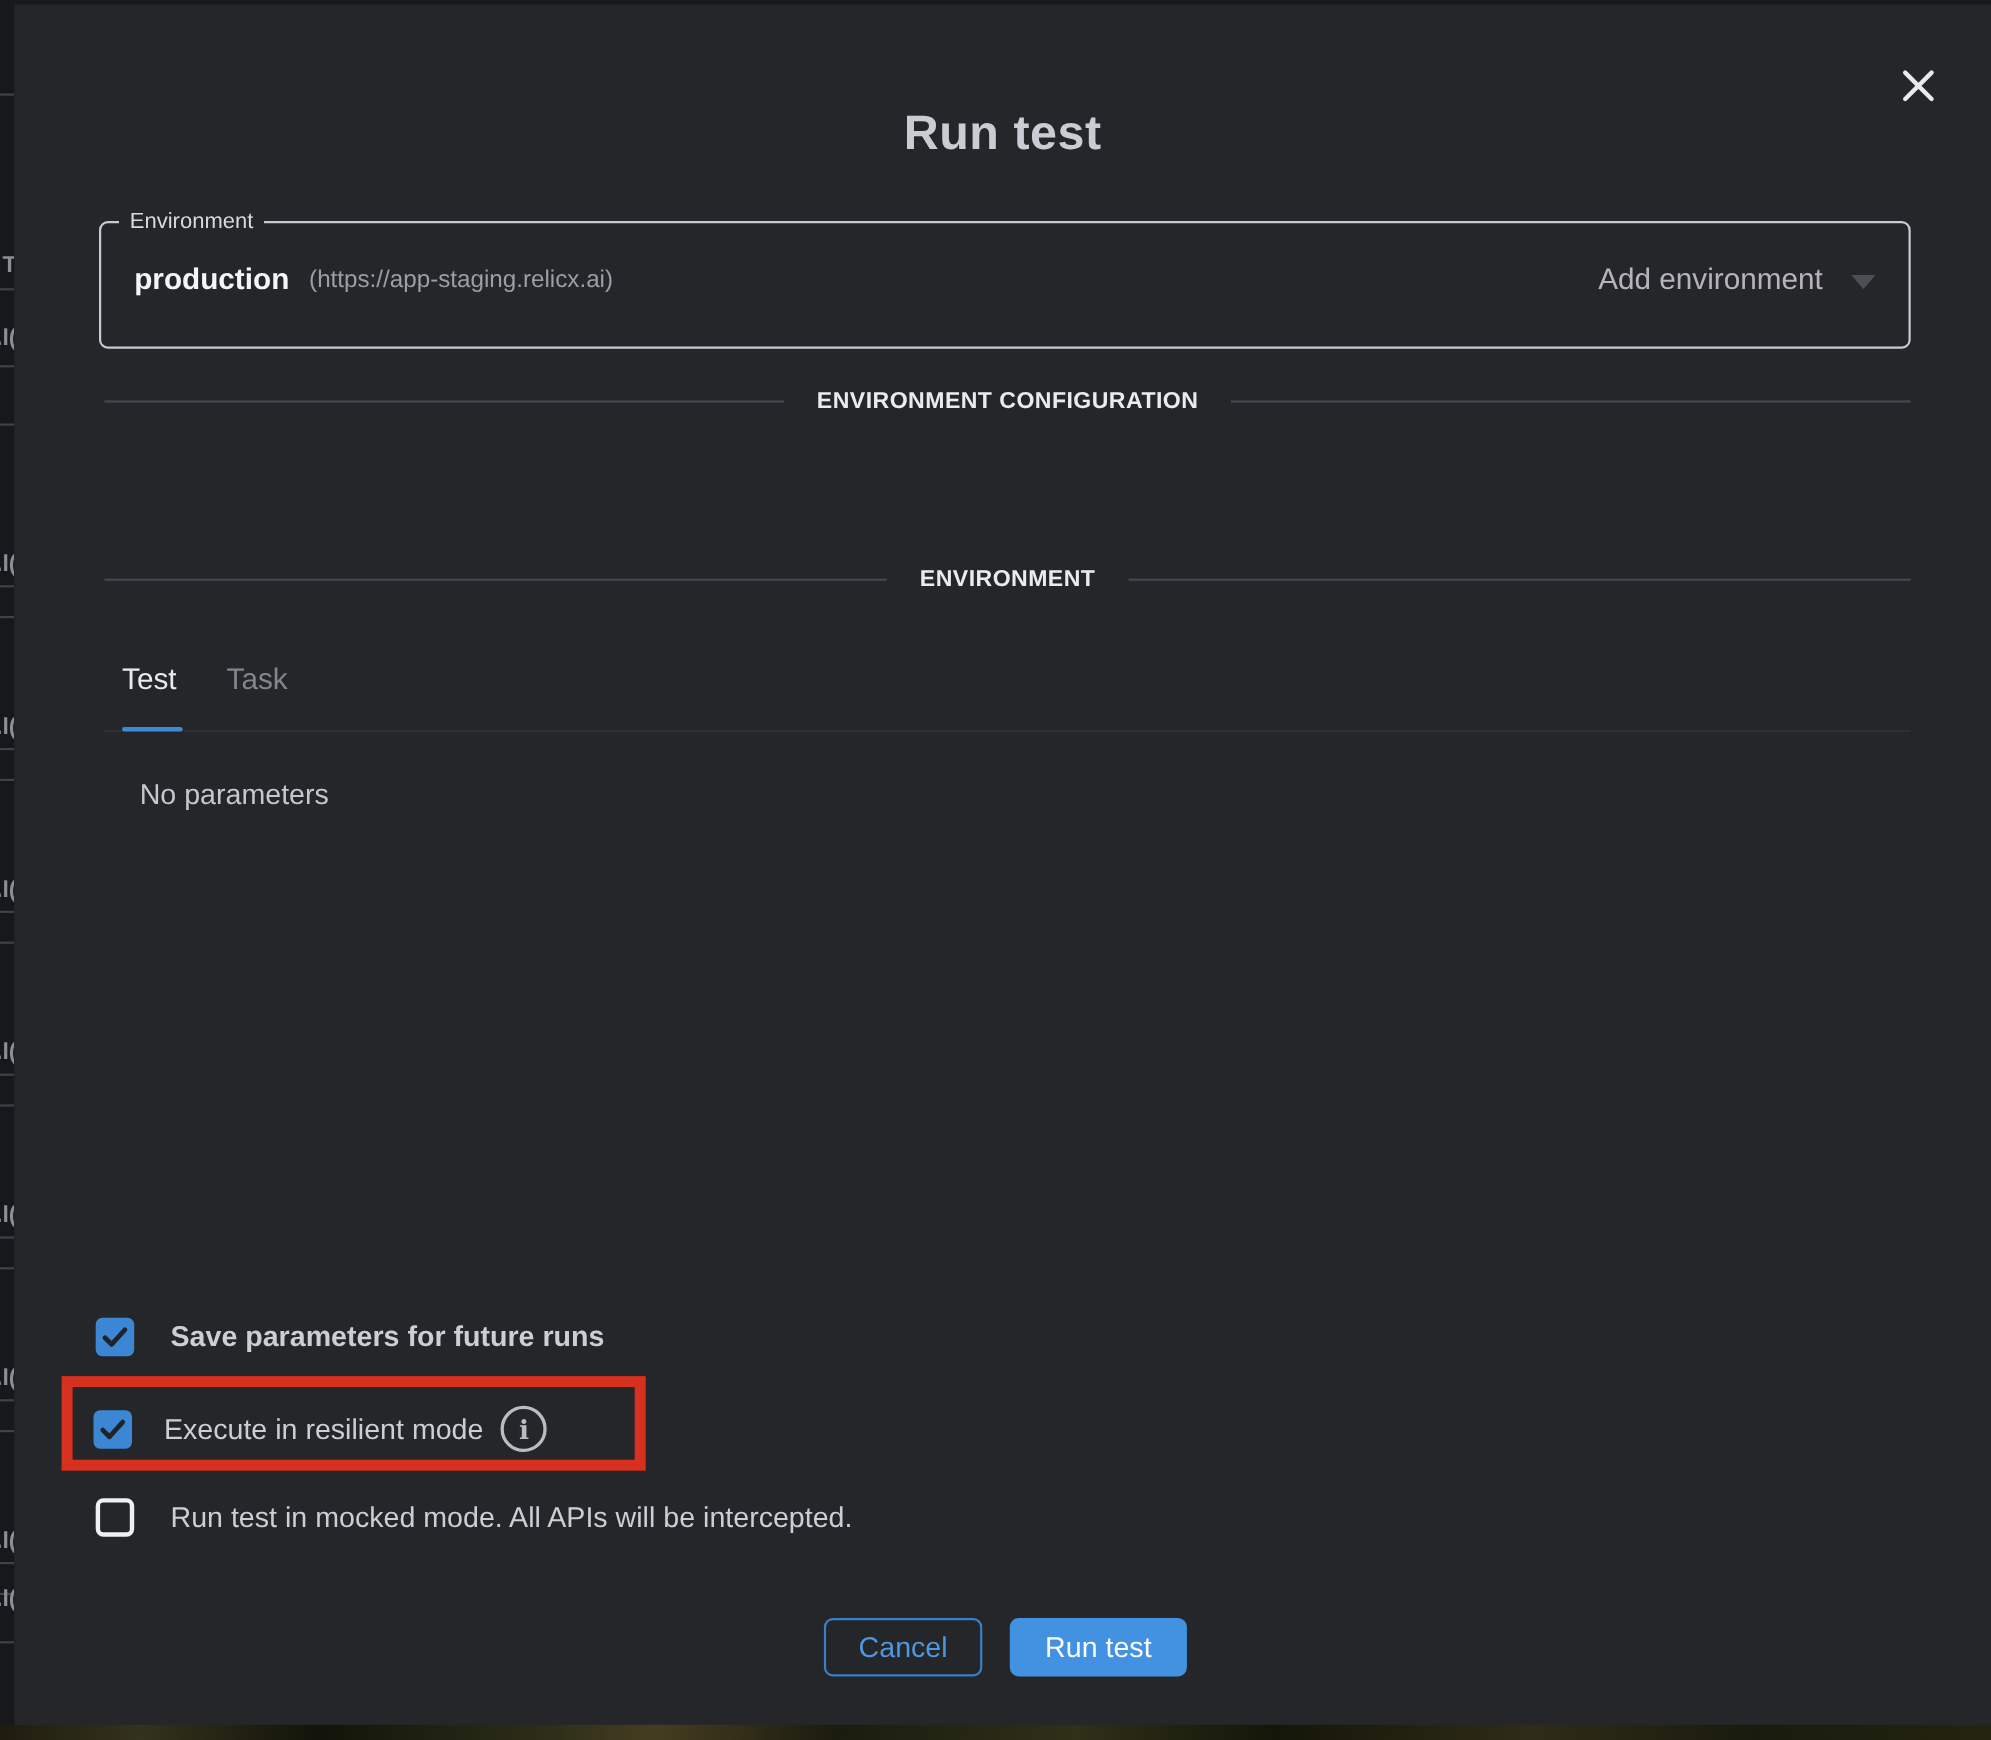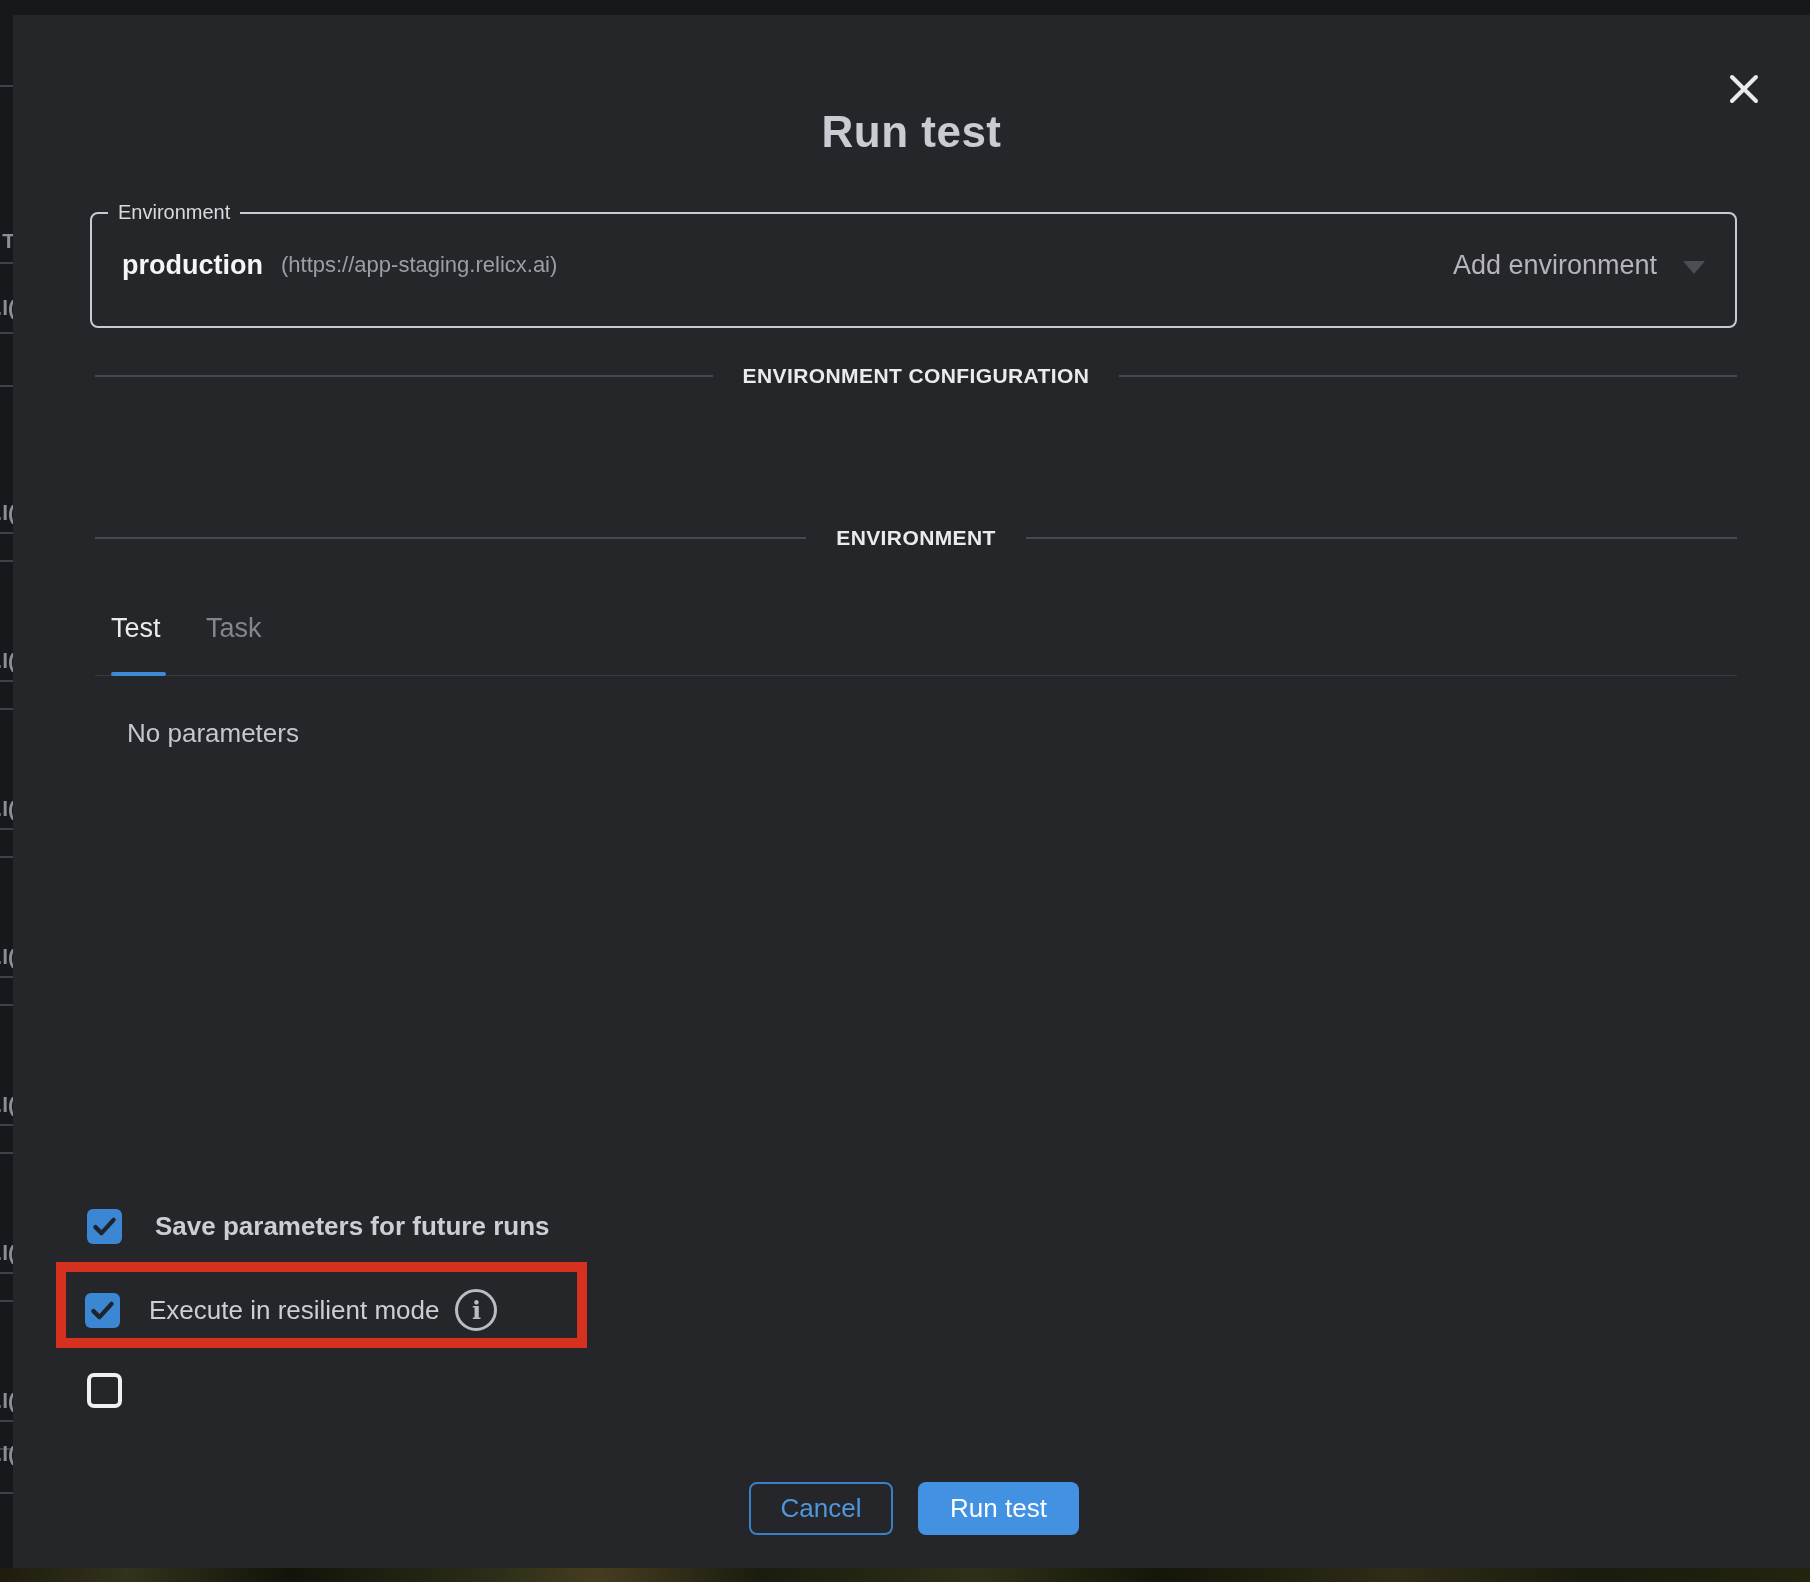--- a/index.html
+++ b/index.html
@@ -10,21 +10,21 @@
   #left-sliver { position:absolute; left:0; top:0; width:13px; height:1568px; background:#17181c; overflow:hidden; z-index:1; }
   .sliver-line { position:absolute; left:0; width:13px; height:2px; background:#3f4247; }
   .sliver-frag { position:absolute; left:0; width:13px; height:26px; overflow:hidden; color:#8b8e94; font-size:21px; font-weight:bold; line-height:26px; }
   .sliver-frag span { float:right; margin-right:-2px; white-space:nowrap; }
 
   
   #bottom-strip { position:absolute; left:0; bottom:0; width:1810px; height:14px; z-index:5;
     background:linear-gradient(90deg,#1f1c0e 0%,#33321c 7%,#12140a 16%,#2b2d18 27%,#463d20 33%,#1a1c0f 42%,#2e3018 54%,#141609 64%,#2f2c17 77%,#191b0e 88%,#23250f 100%); }
 
   
-  #modal { position:absolute; left:13px; top:15px; width:1797px; height:1568px; background:#24262a; z-index:2; }
+  #modal { position:absolute; left:13px; top:4px; width:1797px; height:1568px; background:#24262a; z-index:2; }
 
   #close-btn { position:absolute; left:1705px; top:50px; width:52px; height:52px; cursor:pointer; display:flex; align-items:center; justify-content:center; }
   #modal-title { position:absolute; left:0; top:92px; width:1797px; text-align:center; font-size:44px; font-weight:bold; color:#c9ccd2; letter-spacing:0.5px; }
 
   
   #env-fieldset { position:absolute; left:77px; top:186px; width:1647px; height:127px; border:2px solid #c9c9d3; border-radius:8px; }
   #env-fieldset legend { margin-left:16px; padding:0 10px; font-size:20px; color:#d9dadd; }
   #env-row { display:flex; align-items:center; height:82px; padding:0 30px 0 30px; }
   #env-name { font-size:27px; font-weight:bold; color:#f4f5f7; }
   #env-url { font-size:22px; color:#9b9ea5; margin-left:18px; }
@@ -187,20 +187,21 @@
           <svg width="29" height="29" viewBox="0 0 24 24">
             <path d="M4.5 12.5 L9.5 17.5 L19.5 6.5" fill="none" stroke="#1f242b" stroke-width="3.6" stroke-linecap="round" stroke-linejoin="round"></path>
           </svg>
         </span>
       <span class="opt-label">Execute in resilient mode</span>
       <span class="info-icon">i</span>
     </div>
 
     <div class="opt-row" id="opt-row-2">
       <span class="checkbox unchecked"></span>
+      <span class="opt-label">Run test in mocked mode. All APIs will be intercepted.</span>
     </div>
 
     <div id="highlight-box"></div>
 
     <div class="btn" id="cancel-btn">Cancel</div>
     <div class="btn" id="run-btn">Run test</div>
 
   </div>
 
   <div id="bottom-strip"></div>

